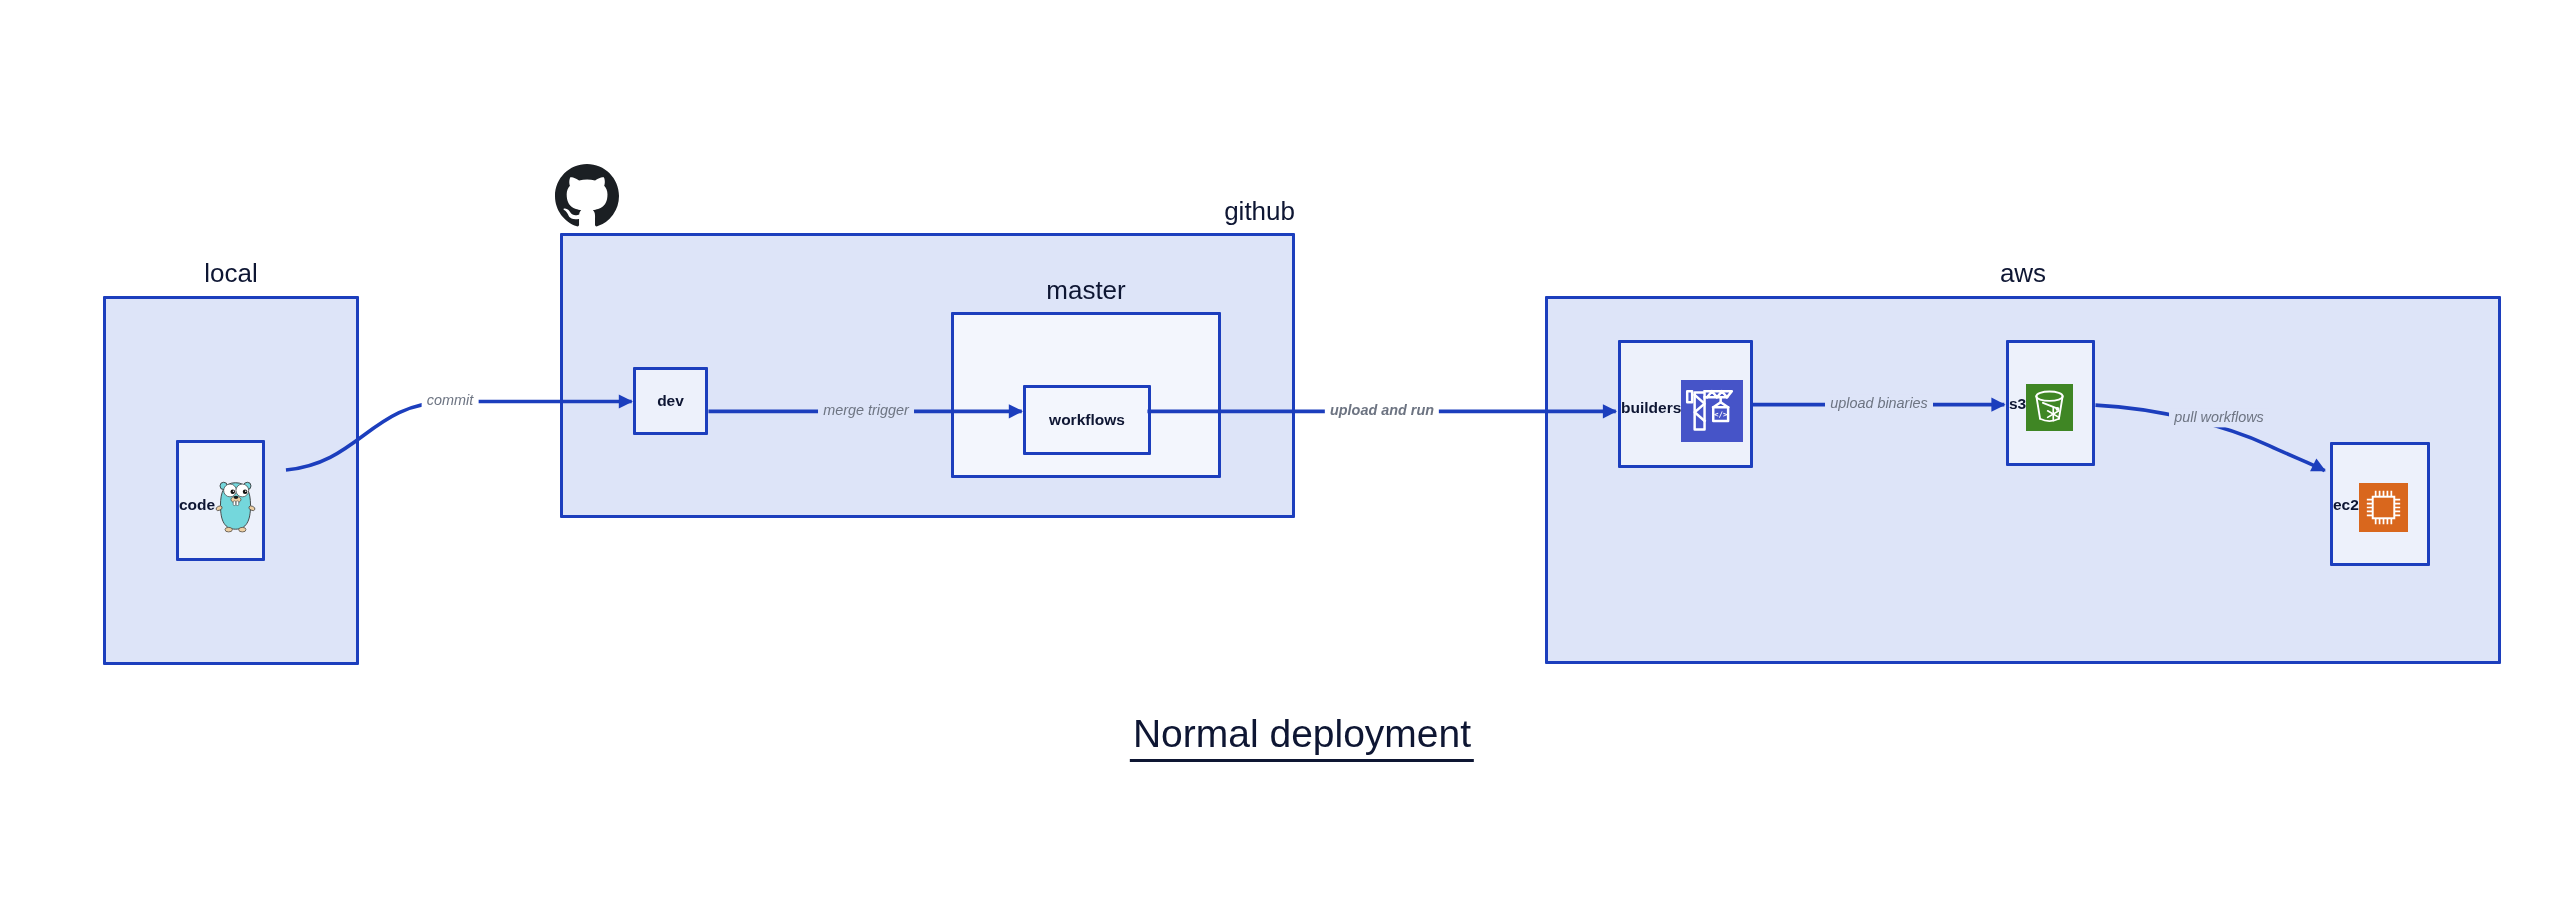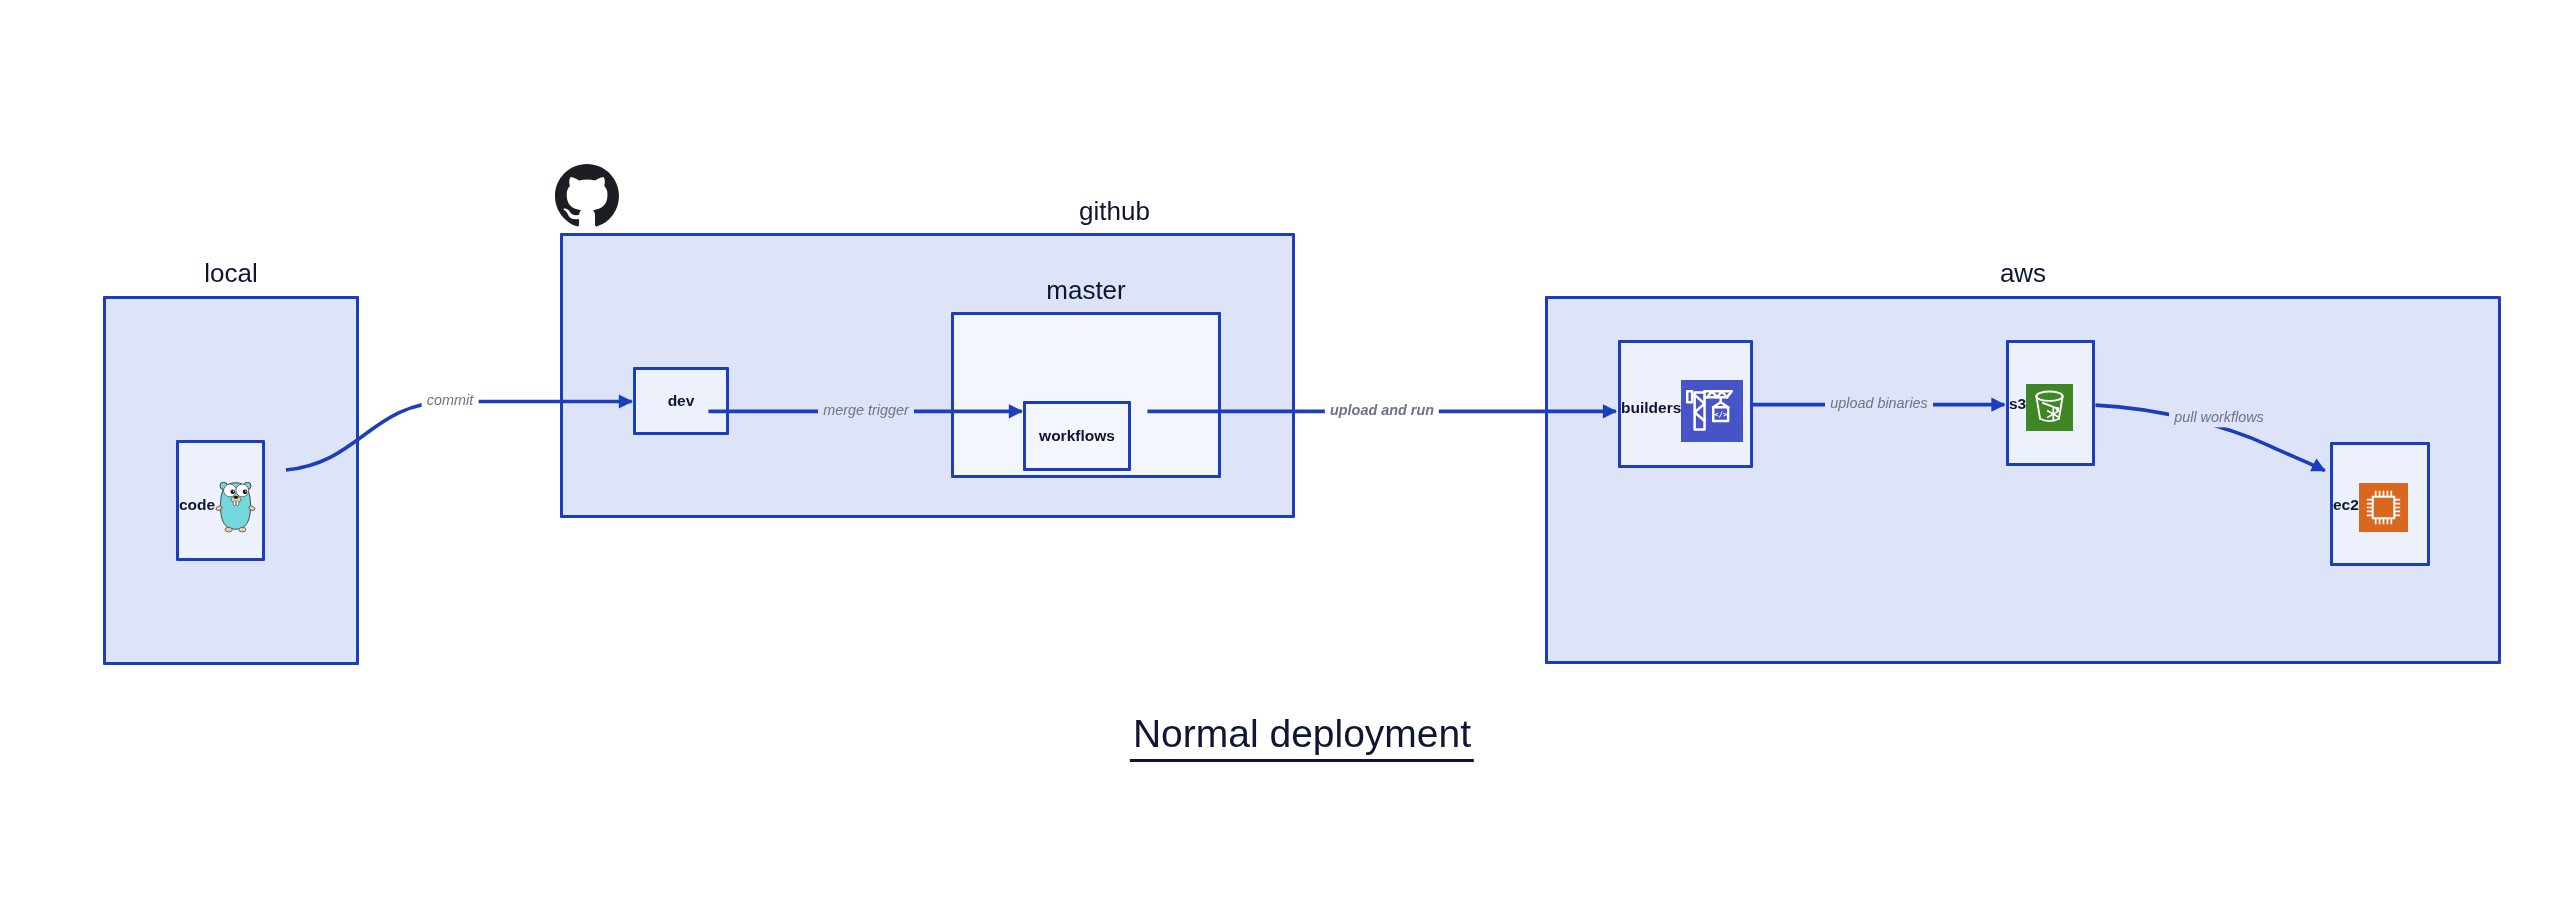--- a/index.html
+++ b/index.html
@@ -15,21 +15,21 @@
   body{width:2604px;height:902px;position:relative;overflow:hidden;
        font-family:"Liberation Sans", sans-serif;}
   .canvas{position:absolute;inset:0;}
   .box{position:absolute;border:3.6px solid var(--blue);border-radius:1px;}
   .group-box{background:var(--group-fill);}
   .node-box{background:var(--node-fill);display:flex;flex-direction:row;align-items:center;}
   .nested{background:var(--nested-fill);}
   .center-box{justify-content:center;}
   .sec-label{position:absolute;font-size:26px;color:var(--ink);line-height:1;}
   .t-center{text-align:center;}
-  .t-right{text-align:center;}
+  .t-right{text-align:right;}
   .node-label{font-weight:bold;font-size:15.5px;color:var(--ink);line-height:19.6px;white-space:nowrap;}
   .edges-layer{position:absolute;left:0;top:0;pointer-events:none;}
   .edge-label{position:absolute;transform:translate(-50%,-50%);font-style:italic;
               font-size:14.4px;color:var(--edge-gray);padding:1px 5.2px;white-space:nowrap;line-height:1.2;}
   .bg-white{background:#ffffff;}
   .bg-group{background:var(--group-fill);}
   .title{position:absolute;left:1302px;top:693px;transform:translateX(-50%);
          font-size:39px;color:var(--ink);line-height:1.1;border-bottom:3.6px solid var(--ink);
          padding:0 3.1px 3.1px 3.1px;white-space:nowrap;margin-top:20px;}
   .icon{display:block;}
@@ -72,25 +72,25 @@
       <circle cx="66" cy="30" r="5" fill="#111111"></circle>
       <circle cx="40.5" cy="28.5" r="1.6" fill="#ffffff"></circle>
       <circle cx="67.5" cy="28.5" r="1.6" fill="#ffffff"></circle>
       <ellipse cx="46" cy="47" rx="11" ry="7" fill="#eecfa2" stroke="#3a3a3a" stroke-width="1.5"></ellipse>
       <ellipse cx="46" cy="42" rx="5" ry="3.5" fill="#1a1a1a"></ellipse>
       <rect x="40" y="50" width="5.5" height="10" rx="2" fill="#ffffff" stroke="#3a3a3a" stroke-width="1.2"></rect>
       <rect x="46.5" y="50" width="5.5" height="10" rx="2" fill="#ffffff" stroke="#3a3a3a" stroke-width="1.2"></rect>
     </svg>
   </div>
 
-  <div class="box node-box center-box" style="left:633px;top:367px;width:96px;height:68px;">
+  <div class="box node-box center-box" style="left:633px;top:367px;width:75px;height:68px;">
     <div class="node-label">dev</div>
   </div>
 
-  <div class="box node-box center-box nested" style="left:1023px;top:385px;width:108px;height:70px;margin-top:16px;">
+  <div class="box node-box center-box nested" style="left:1023px;top:385px;width:128px;height:70px;">
     <div class="node-label">workflows</div>
   </div>
 
   <div class="box node-box" style="left:1618px;top:340px;width:135px;height:128px;padding-top:7.2px;">
     <div class="node-label">builders</div>
     <svg class="icon svc-icon" width="62" height="62" viewBox="0 0 100 100">
       <rect x="0" y="0" width="100" height="100" fill="#4654c8"></rect>
       <g stroke="#ffffff" stroke-width="4" fill="none" stroke-linejoin="round" stroke-linecap="square">
         <rect x="10" y="18" width="8" height="18"></rect>
         <rect x="22" y="20" width="16" height="60"></rect>

